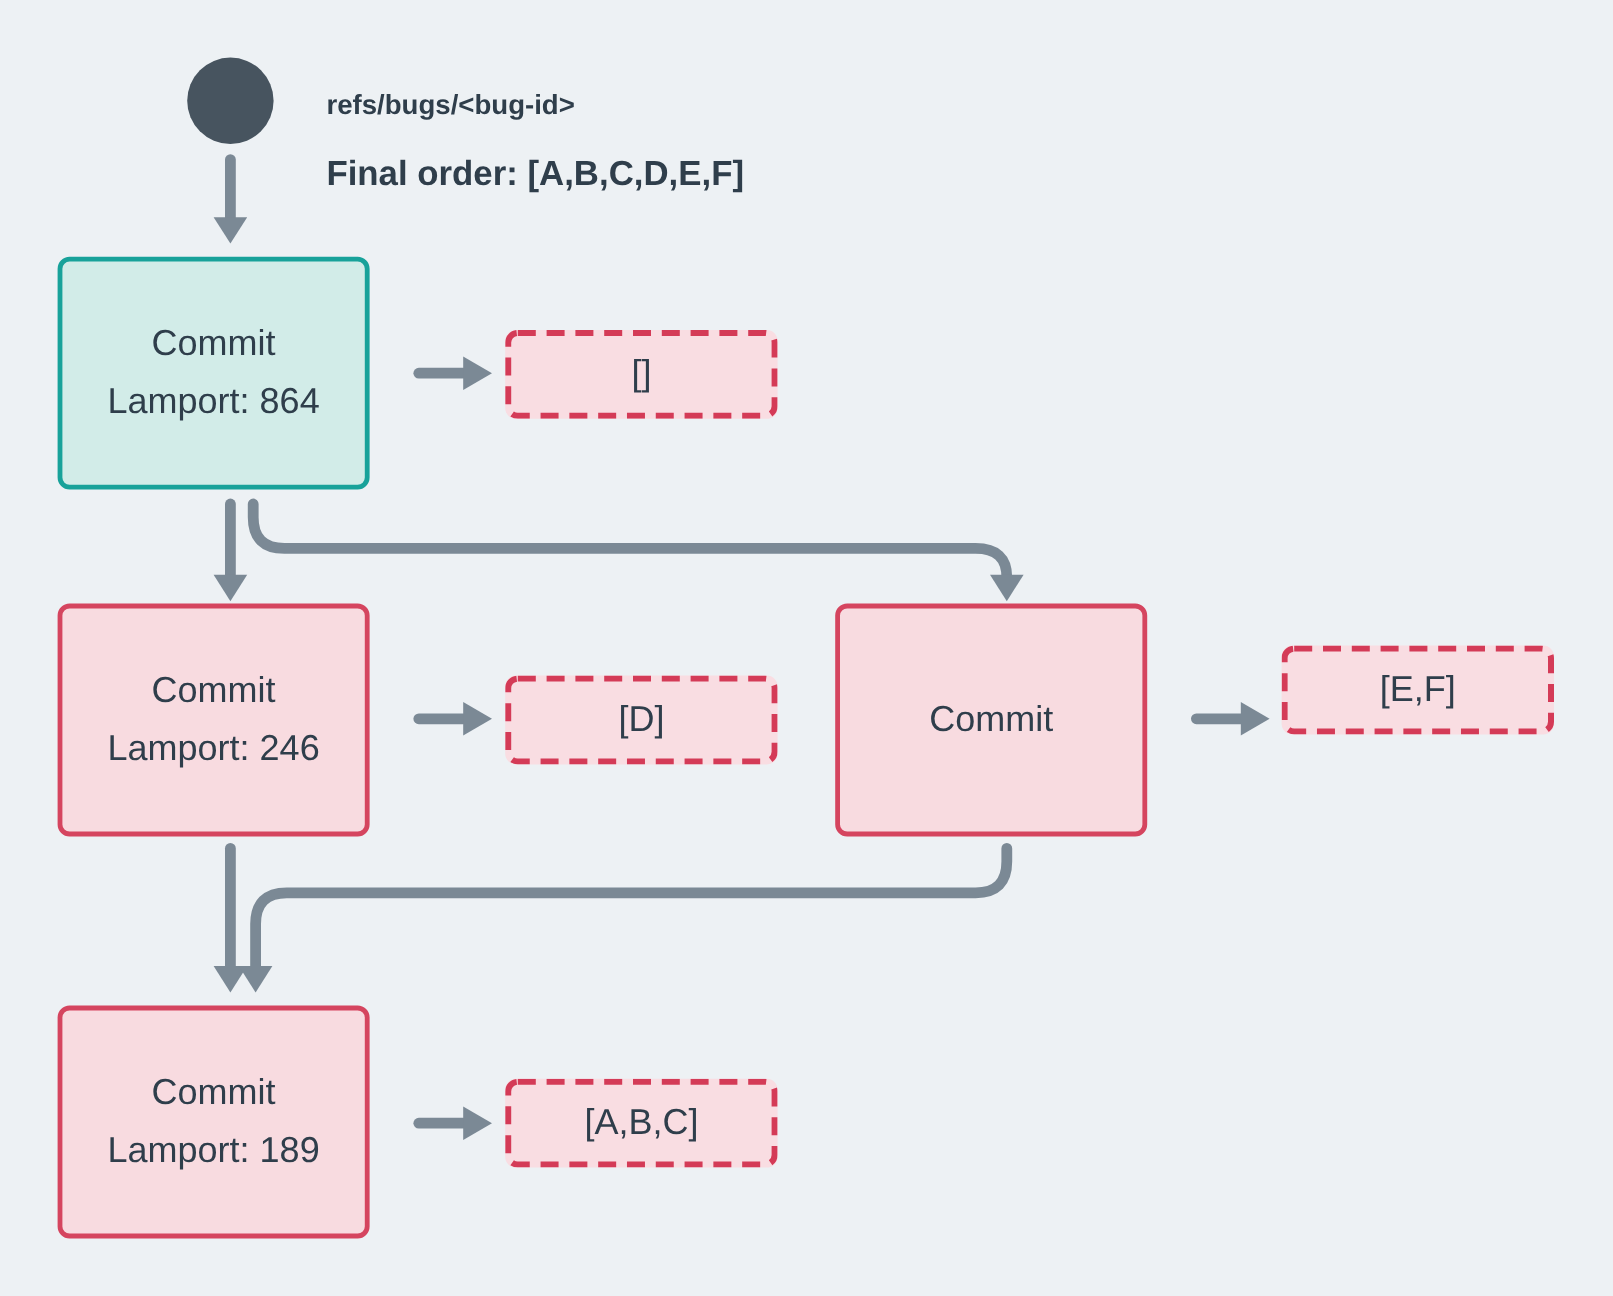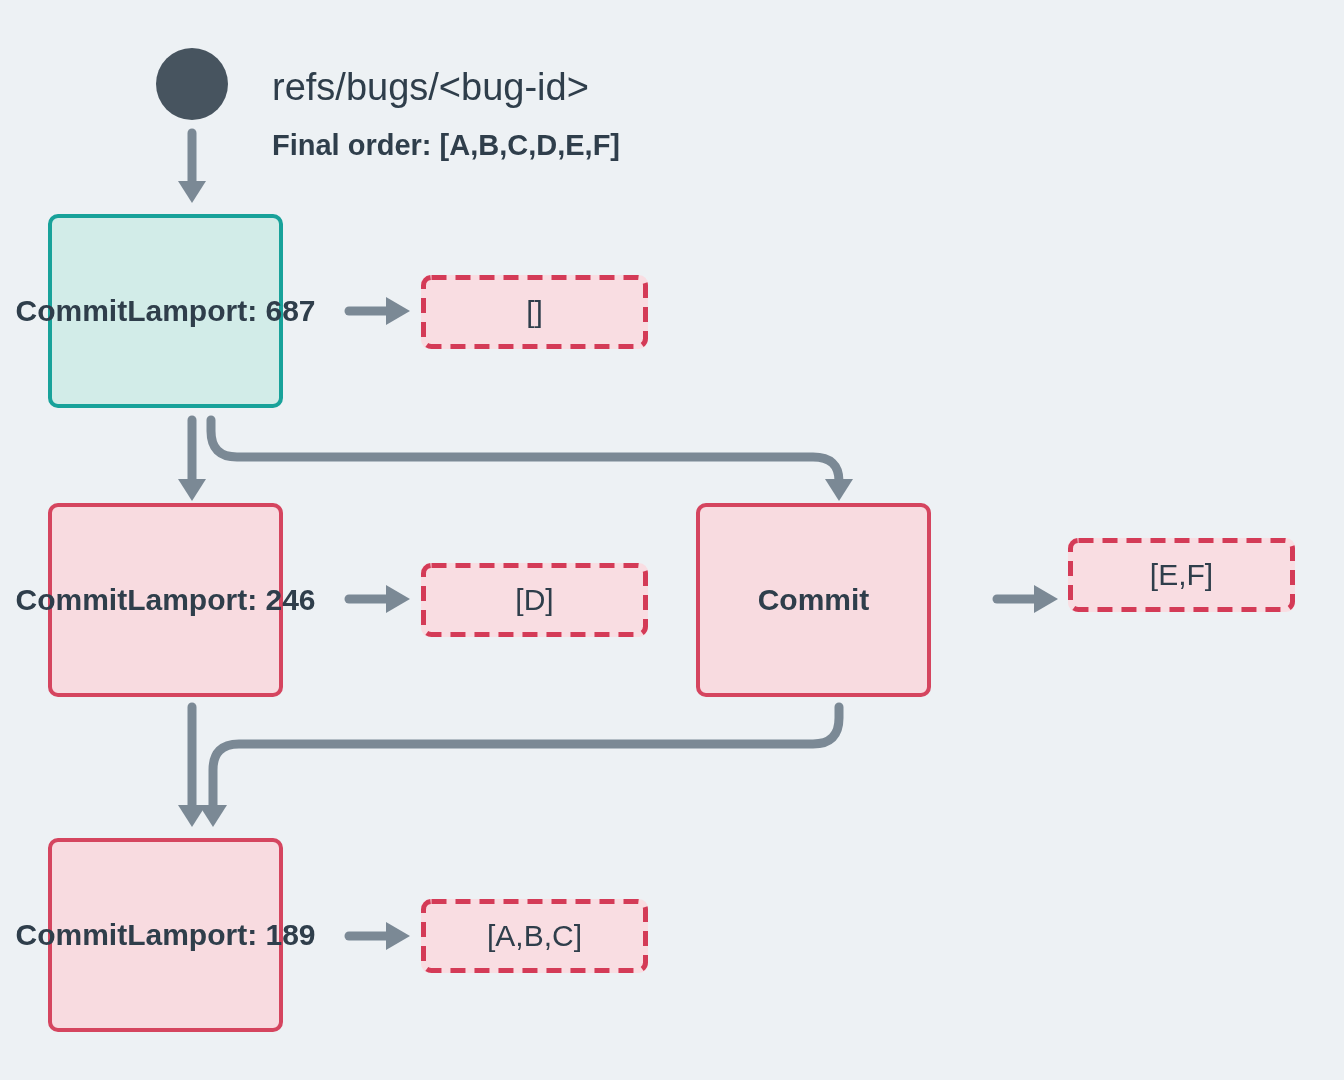--- a/index.html
+++ b/index.html
@@ -46,45 +46,45 @@
   .ref-circle{
     position:absolute;
     left:156px;top:48px;
     width:72px;height:72px;
     border-radius:50%;
     background:var(--ref-circle);
   }
   .ref-label{
     position:absolute;
     left:272px;top:68px;
-    font-size:38px;
+    font-size:23px;
     line-height:38px;
     color:var(--text);
     white-space:nowrap;
+    font-weight:bold;
   }
   .final-order{
     position:absolute;
     left:272px;top:126px;
     font-size:29px;
     line-height:38px;
     font-weight:bold;
     color:var(--text);
     white-space:nowrap;
   }
   .commit{
     position:absolute;
-    width:235px;height:194px;
+    width:260px;height:194px;
     box-sizing:border-box;
     border-radius:10px;
     display:flex;
-    flex-direction:row;
+    flex-direction:column;
     align-items:center;
     justify-content:center;
     text-align:center;
-    font-weight:bold;
   }
   .commit.red{
     background:var(--node-fill-red);
     border:4px solid var(--node-border-red);
   }
   .commit.teal{
     background:var(--node-fill-teal);
     border:4px solid var(--node-border-teal);
   }
   .commit .line{
@@ -155,21 +155,21 @@
     <path class="shaft" d="M349,936 L386,936"></path>
     <polygon class="head" points="410,936 386,922 386,950"></polygon>
   </svg>
 
   <div class="ref-circle"></div>
   <div class="ref-label">refs/bugs/&lt;bug-id&gt;</div>
   <div class="final-order">Final order: [A,B,C,D,E,F]</div>
 
   <div class="commit teal" style="left:48px;top:214px;">
     <div class="line">Commit</div>
-    <div class="line">Lamport: 687</div>
+    <div class="line">Lamport: 864</div>
   </div>
 
   <div class="commit red" style="left:48px;top:503px;">
     <div class="line">Commit</div>
     <div class="line">Lamport: 246</div>
   </div>
 
   <div class="commit red" style="left:696px;top:503px;">
     <div class="line">Commit</div>
   </div>

